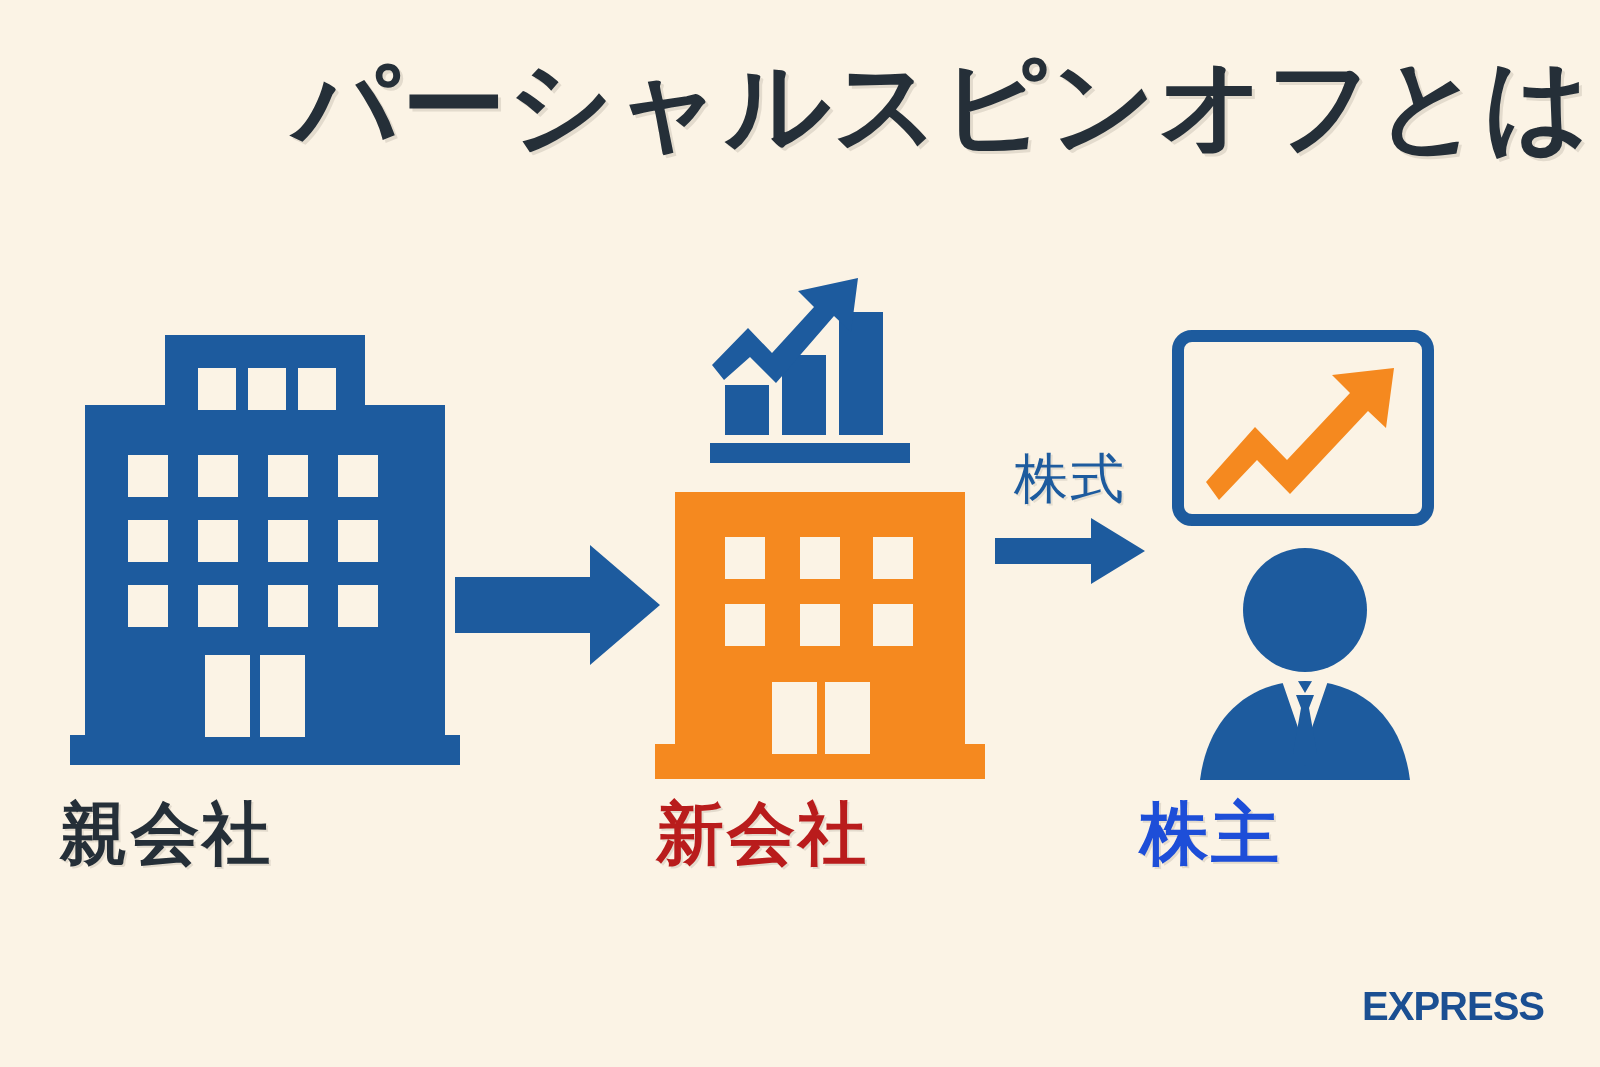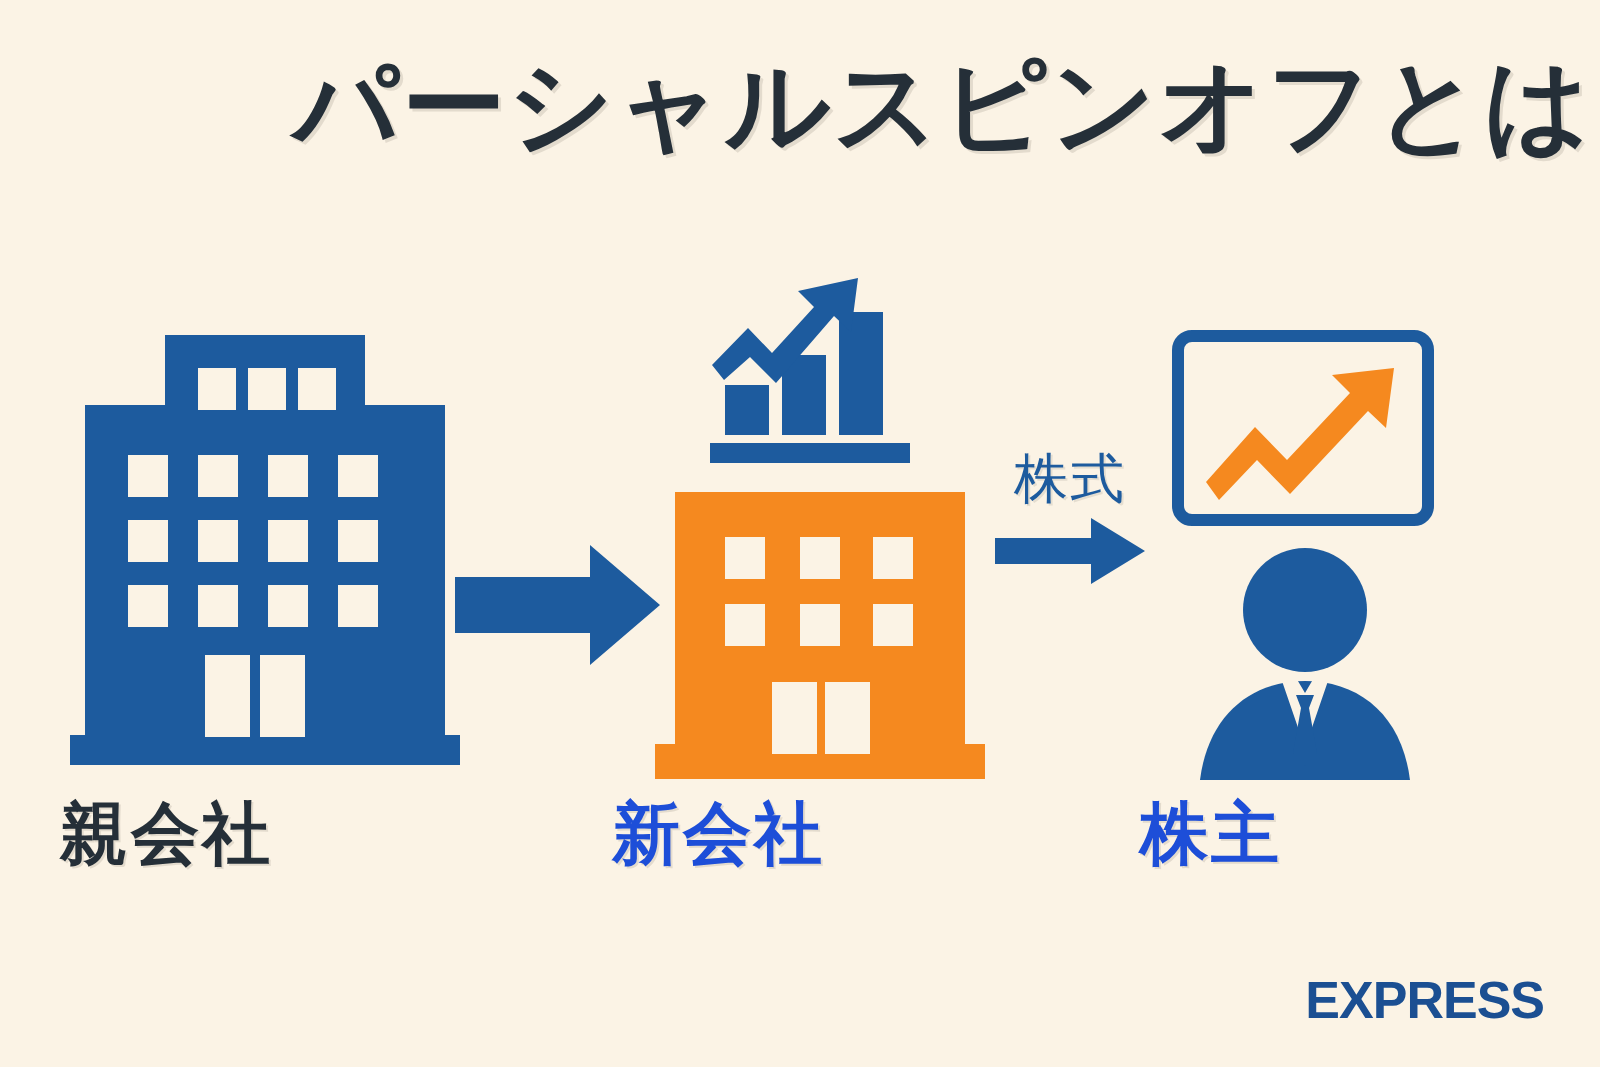--- a/index.html
+++ b/index.html
@@ -40,21 +40,21 @@
     text-align: left;
     font-family: "DejaVu Sans", "Liberation Sans", sans-serif;
     font-size: 68px;
     font-weight: bold;
     letter-spacing: 3px;
     line-height: 1;
     white-space: nowrap;
     text-shadow: 2px 2px 0 rgba(120,110,100,0.18);
   }
   #label-parent { left: 60px;  top: 800px; width: 420px; color: #252f38; }
-  #label-newco  { left: 612px; top: 800px; width: 360px; color: #1d4ed8; }
+  #label-newco  { left: 656px; top: 800px; width: 360px; color: #b91c1c; }
   #label-holder { left: 1140px;top: 800px; width: 360px; color: #1d4ed8; }
 
   
   #kabushiki {
     position: absolute;
     left: 975px;
     top: 425px;
     width: 190px;
     text-align: center;
     font-family: "DejaVu Sans", "Liberation Sans", sans-serif;
@@ -74,21 +74,21 @@
     right: 56px;
     bottom: 42px;
     text-align: right;
     font-family: "Liberation Sans", "DejaVu Sans", sans-serif;
     font-weight: bold;
     color: #1b4f92;
     line-height: 0.95;
     letter-spacing: -1px;
   }
   #logo .l1 { display: block; font-size: 58px; }
-  #logo .l2 { display: block; font-size: 52px; }
+  #logo .l2 { display: block; font-size: 40px; }
 
   svg { display: block; }
   .abs { position: absolute; }
 </style>
 </head>
 <body>
 
 <div id="canvas">
 
   <div id="title">パーシャルスピンオフとは</div>

